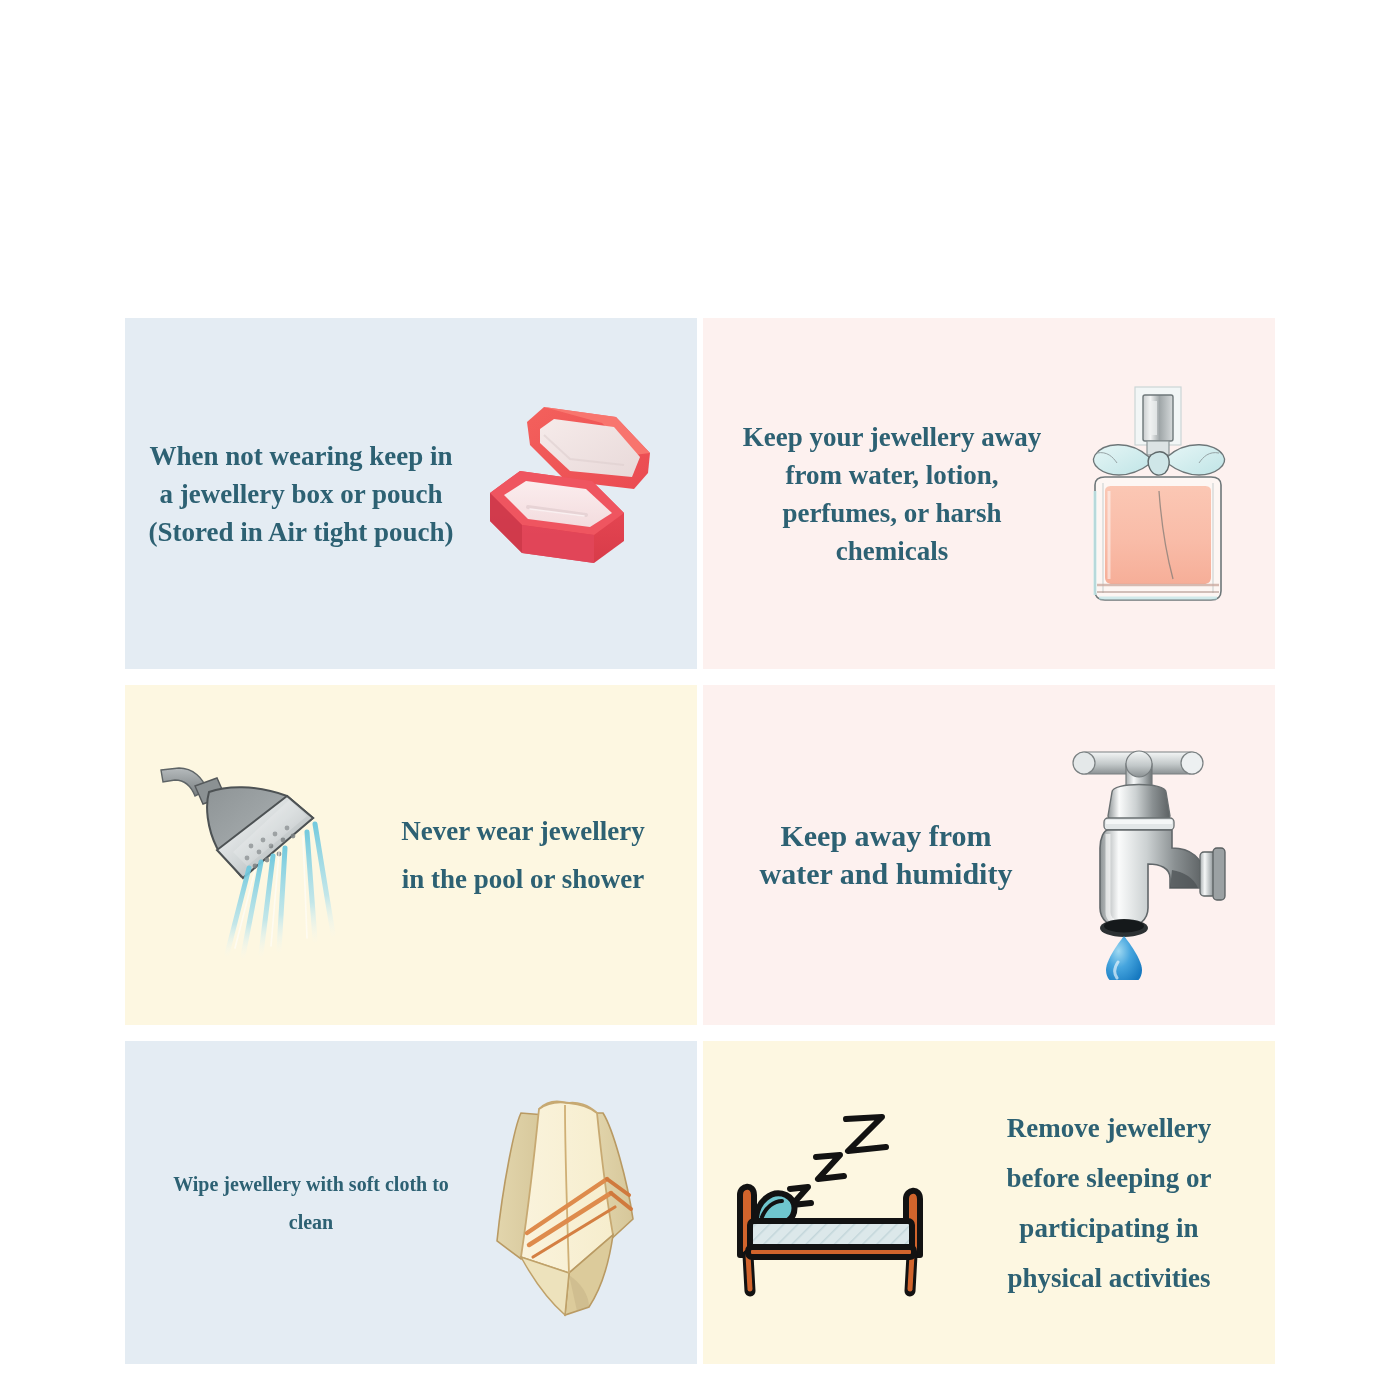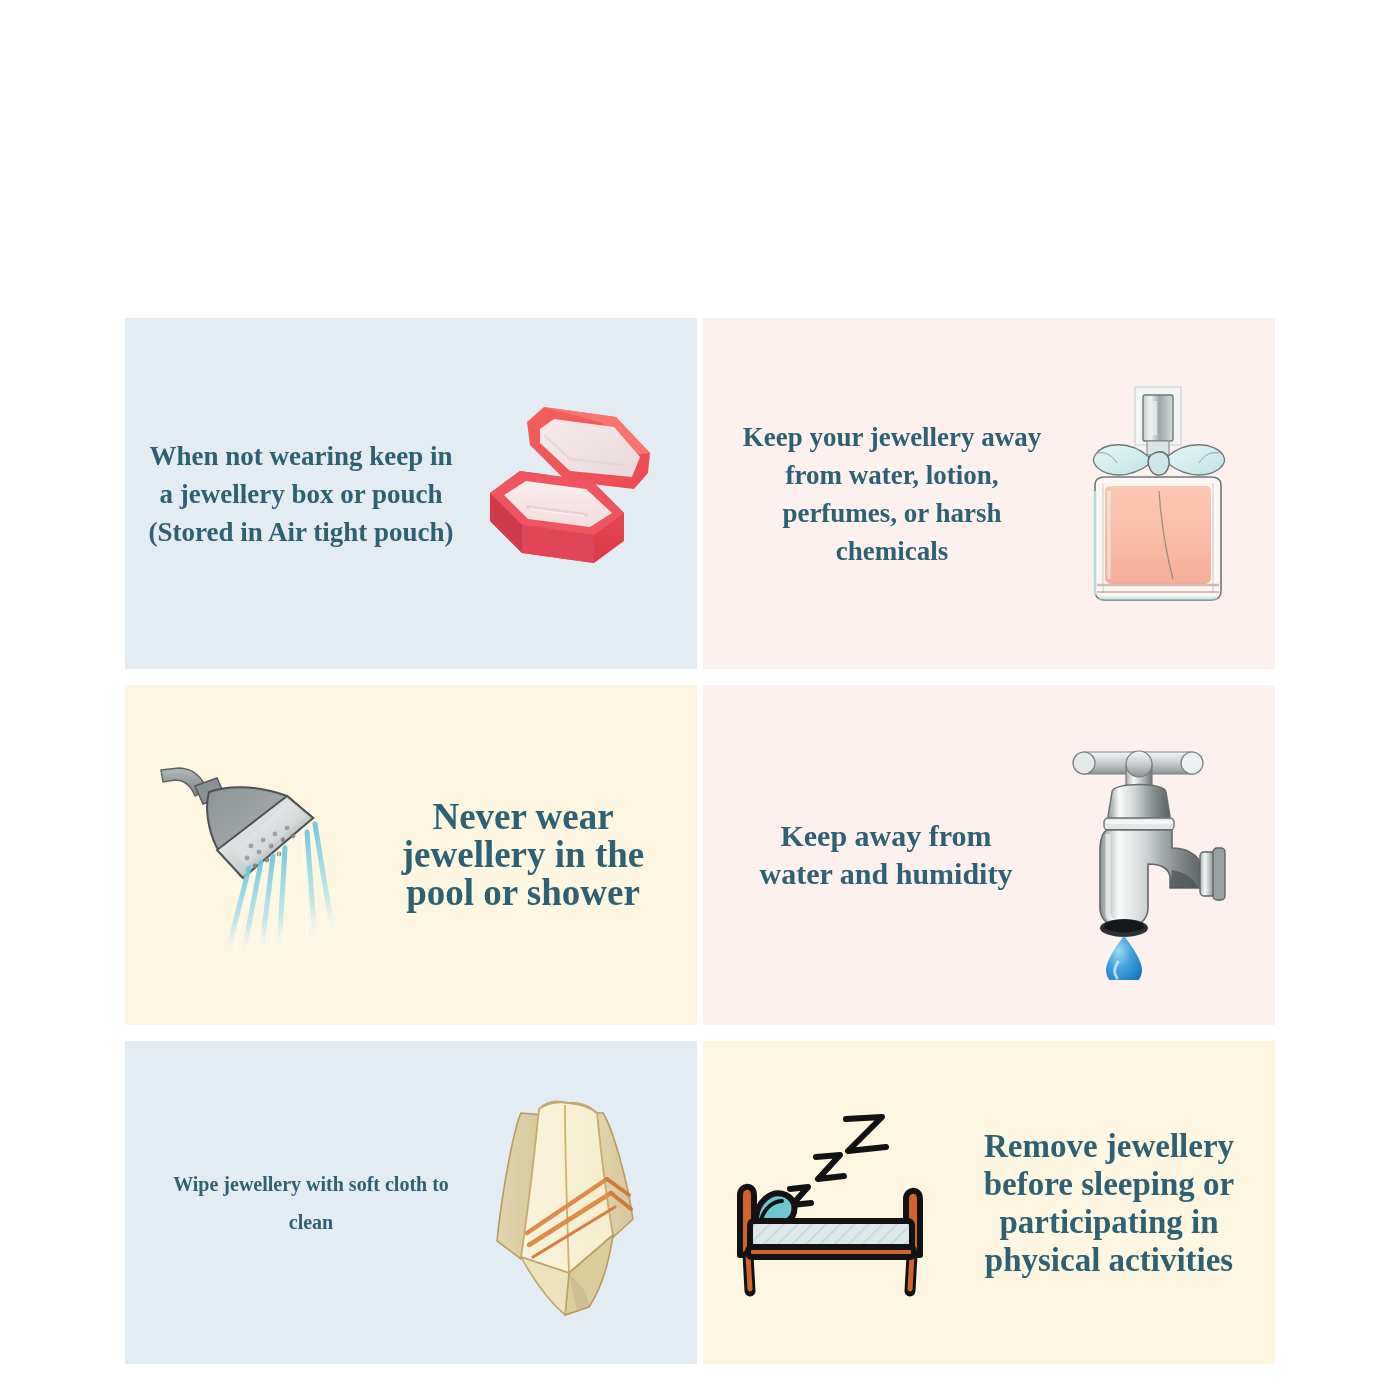--- a/index.html
+++ b/index.html
@@ -95,30 +95,30 @@
   }
   .card-art svg { display: block; }
 
   
   .card.c1 .card-text { font-size: 27px; line-height: 38px; max-width: 370px; margin-left: 18px; }
   .card.c1 .card-art  { width: 190px; margin-right: 22px; }
 
   .card.c2 .card-text { font-size: 27px; line-height: 38px; max-width: 350px; margin-left: 8px; }
   .card.c2 .card-art  { width: 210px; margin-right: 18px; }
 
-  .card.c3 .card-text { font-size: 37px; line-height: 38px; max-width: 330px; margin-right: 28px; text-align: center; }
+  .card.c3 .card-text { font-size: 27px; line-height: 48px; max-width: 330px; margin-right: 28px; text-align: center; }
   .card.c3 .card-art  { width: 230px; margin-left: 22px; }
 
   .card.c4 .card-text { font-size: 30px; line-height: 38px; max-width: 300px; margin-left: 34px; }
   .card.c4 .card-art  { width: 230px; margin-right: 10px; }
 
   .card.c5 .card-text { font-size: 20px; line-height: 38px; max-width: 330px; margin-left: 30px; }
   .card.c5 .card-art  { width: 200px; margin-right: 30px; }
 
-  .card.c6 .card-text { font-size: 33px; line-height: 38px; max-width: 300px; margin-right: 22px; }
+  .card.c6 .card-text { font-size: 27px; line-height: 50px; max-width: 300px; margin-right: 22px; }
   .card.c6 .card-art  { width: 250px; margin-left: 12px; }
 </style>
 </head>
 <body>
 
 <div class="page">
 
 
   <div class="grid">
 

